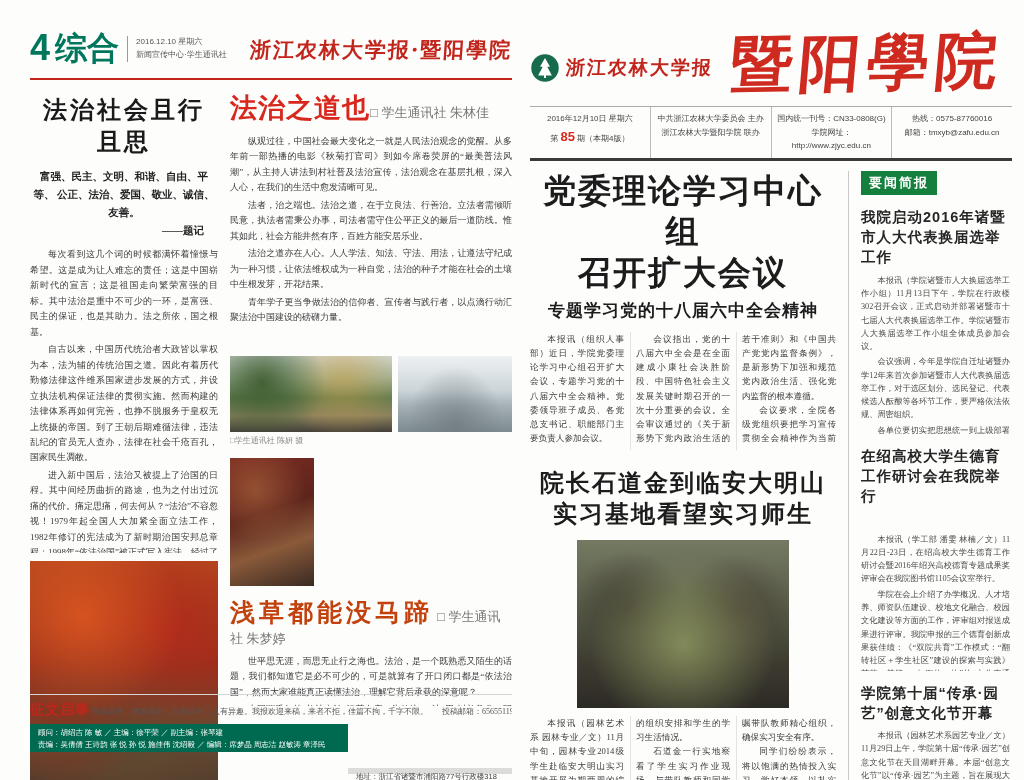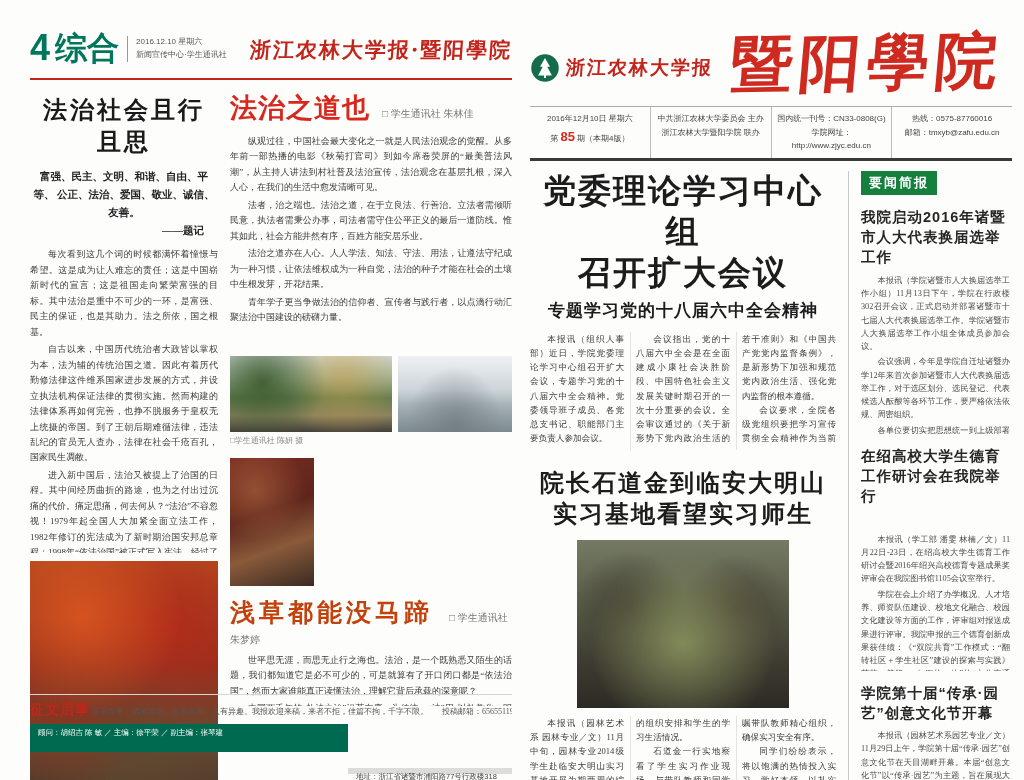--- a/index.html
+++ b/index.html
@@ -30,21 +30,21 @@
   .autumn-photo { width:188px; height:248px; margin-top:8px;
      background:
        radial-gradient(circle at 28% 22%, rgba(216,84,32,.95), transparent 42%),
        radial-gradient(circle at 72% 28%, rgba(178,42,26,.9), transparent 46%),
        radial-gradient(circle at 18% 60%, rgba(140,50,30,.8), transparent 40%),
        radial-gradient(circle at 55% 78%, rgba(95,72,48,.95), transparent 58%),
        linear-gradient(180deg,#b5491f 0%,#952f1c 42%,#6b4a33 72%,#3c2f26 100%); }
 
   .a2-titlerow { display:flex; align-items:baseline; }
   .a2-title { font-family:"Liberation Sans", sans-serif; font-weight:bold; color:#d8281e; font-size:27px; letter-spacing:1px; }
-  .byline { font-size:10px; color:#777; margin-left:12px; font-family:"Liberation Sans", sans-serif; }
+  .byline { font-size:13px; color:#777; margin-left:0; font-family:"Liberation Sans", sans-serif; }
   .a2-body { height:218px; overflow:hidden; margin-top:8px; }
 
   .midphotos { display:flex; margin-top:4px; }
   .campus-photo { width:162px; height:76px;
      background:
        radial-gradient(circle at 20% 35%, rgba(60,90,45,.9), transparent 45%),
        radial-gradient(circle at 70% 30%, rgba(210,160,70,.55), transparent 50%),
        linear-gradient(180deg,#cfd8d4 0%,#9fb39a 28%,#5d7a4e 55%,#8a825f 78%,#44403a 100%); }
   .stadium-photo { width:114px; height:76px; margin-left:6px;
      background:
@@ -174,20 +174,21 @@
 
     <div class="lp-notice">
       <span class="notice-label">征文启事</span>
       <span class="notice-text">茶有异香，酒有异韵，文有异神，人有异趣。我报欢迎来稿，来者不拒，佳篇不拘，千字不限。</span>
       <span class="notice-mail">投稿邮箱：656551194@qq.com</span>
     </div>
 
     <div class="lp-footer">
       <div class="footer-green">
         <div>顾问：胡绍吉  陈  敏 ／ 主编：徐平荣 ／ 副主编：张琴建</div>
+        <div>责编：吴倩倩  王诗韵  张  悦  孙  悦  施佳伟  沈绍毅 ／ 编辑：席梦晶  周志洁  赵敏涛  章泽民</div>
       </div>
       <div class="footer-gray">
         <div>地址：浙江省诸暨市浦阳路77号行政楼318 ／ 邮编：311800</div>
         <div>新闻电话：0575-87760010 ／ 内线电话：9280018</div>
       </div>
     </div>
   </div>
 
   <div class="right-page">
     <div class="rp-masthead">

